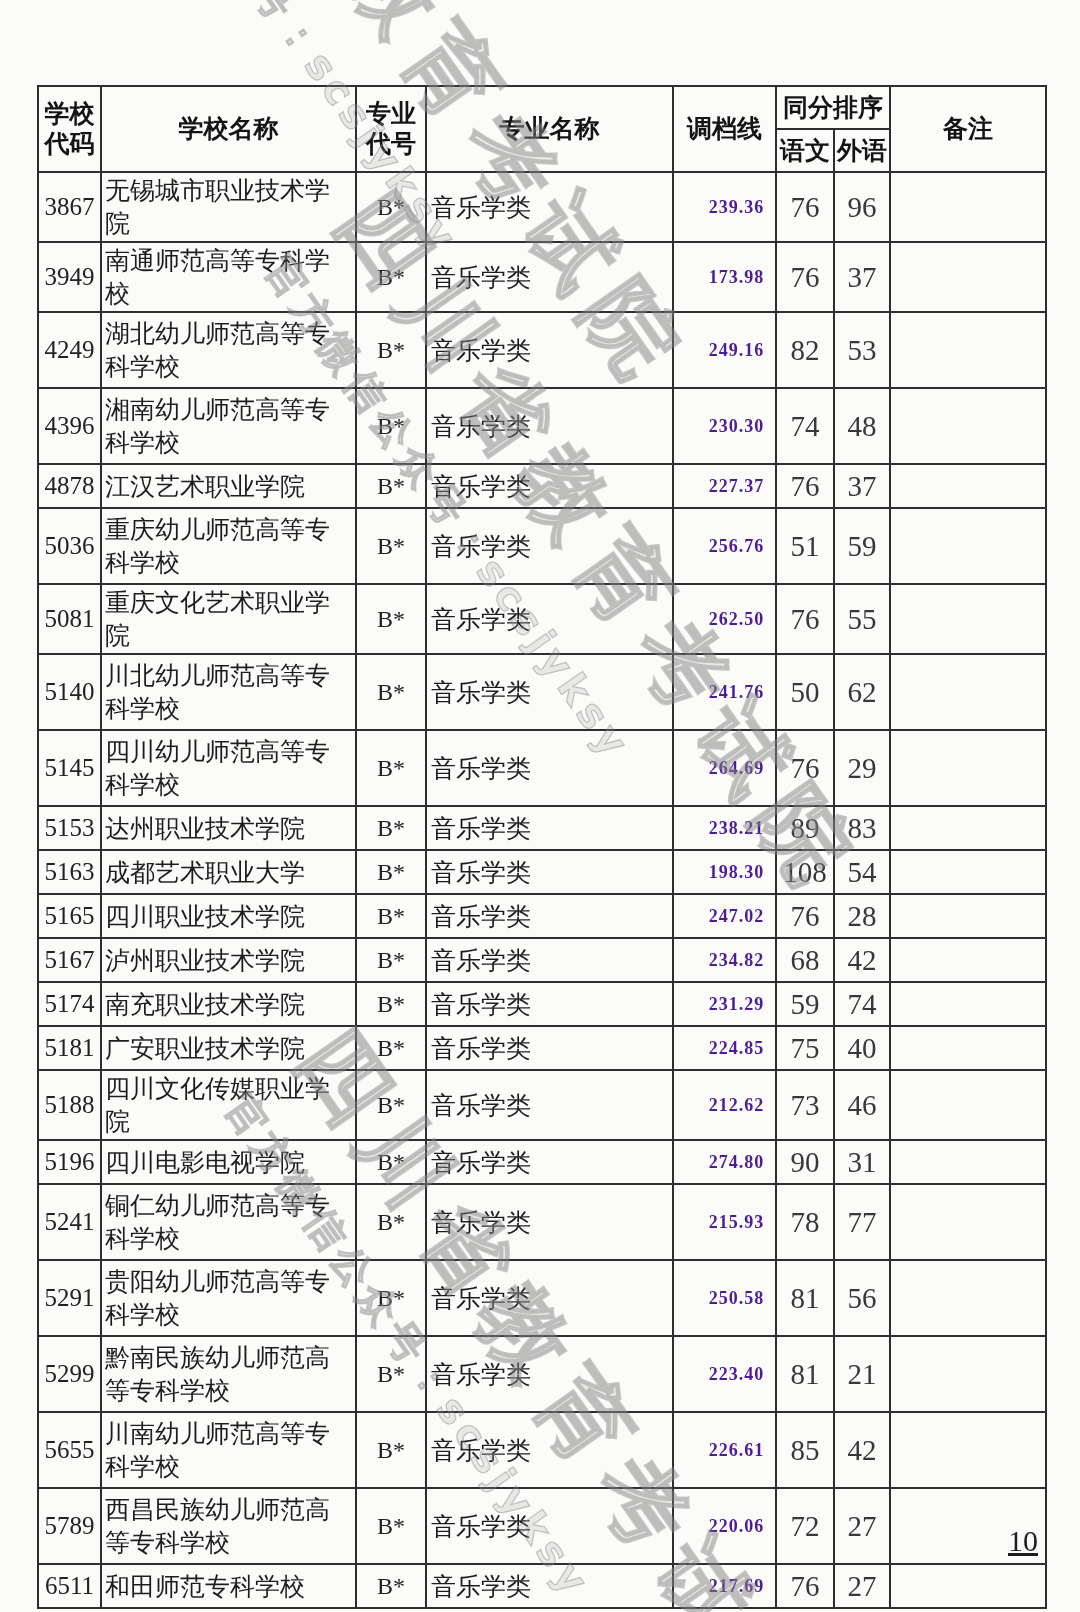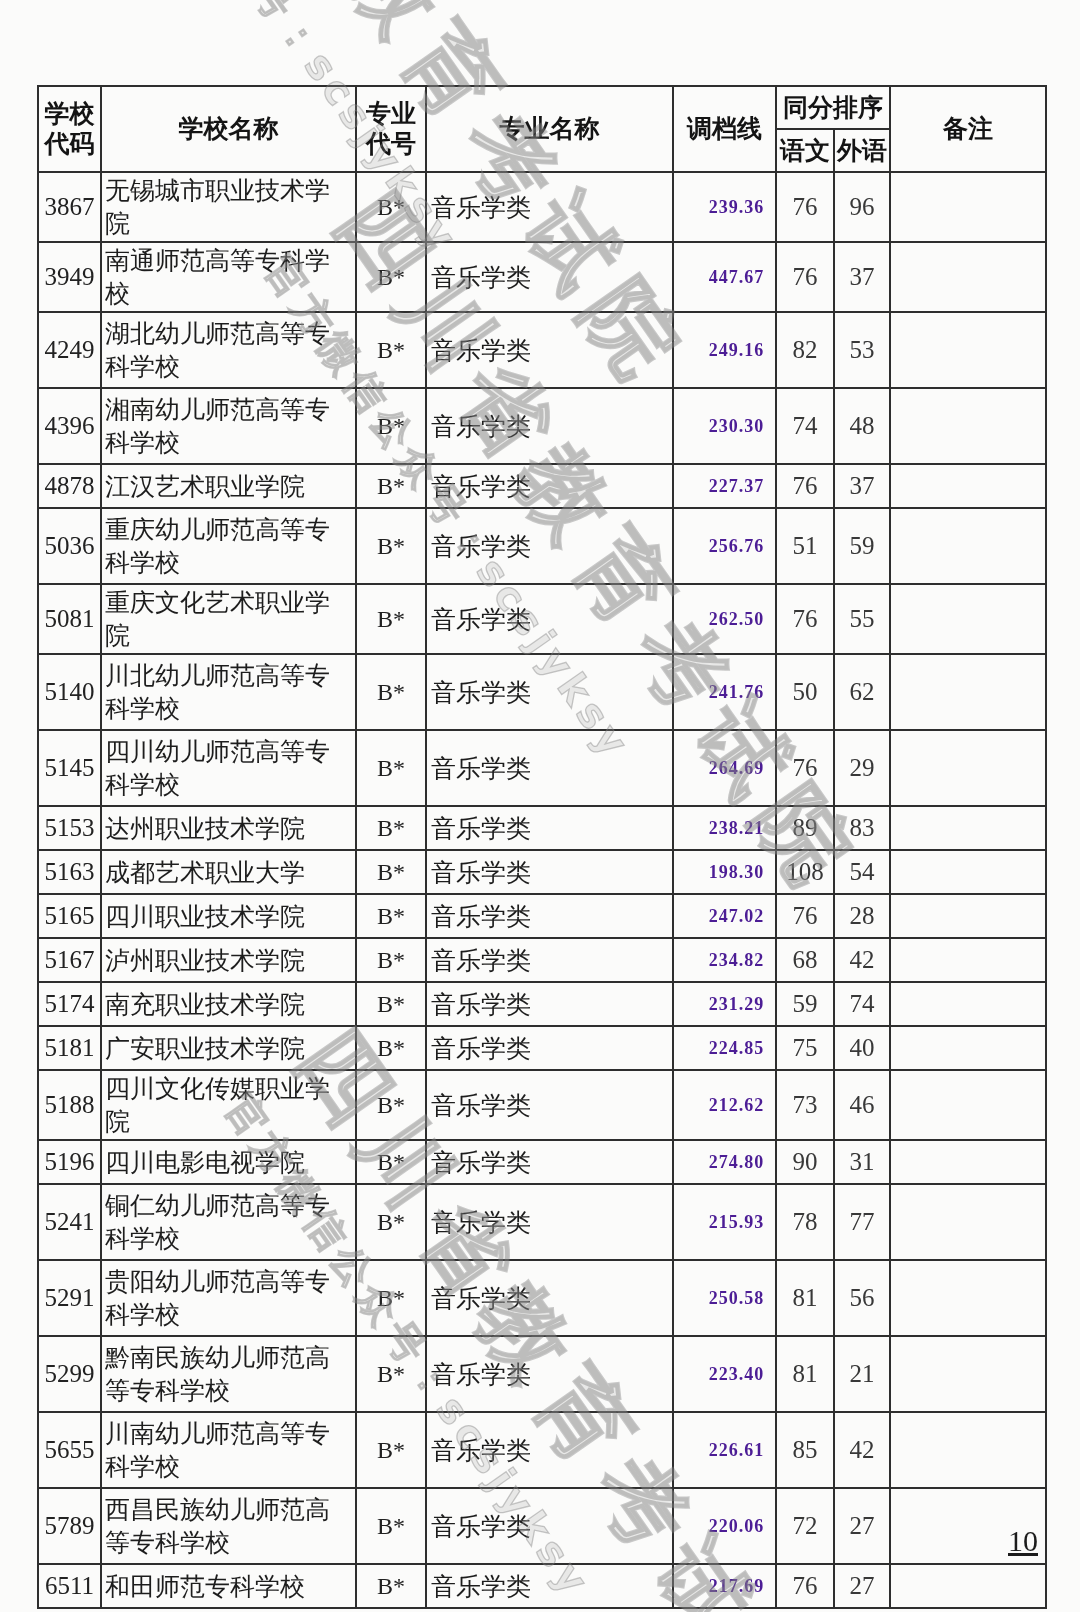--- a/index.html
+++ b/index.html
@@ -20,21 +20,21 @@
     color:#141414;background:transparent;
   }
   thead tr{height:43px;}
   tbody tr{height:44px;}
   tbody tr.tall{height:76px;}
   td.c-code{text-align:center;font-size:25px;color:#222;}
   td.c-name{text-align:left;font-size:25px;line-height:33px;padding:1px 15px 1px 3px;color:#1d1d1d;}
   td.c-mcode{text-align:center;font-size:24px;color:#222;}
   td.c-mname{text-align:left;font-size:25px;padding-left:4px;color:#1d1d1d;}
   td.c-cut{text-align:center;font-size:18px;font-weight:bold;letter-spacing:1px;color:#4c1d95;padding-left:24px;}
-  td.c-chi,td.c-for{text-align:center;font-size:25px;color:#383838;}
+  td.c-chi,td.c-for{text-align:center;font-size:29px;color:#383838;}
   td.c-rem{background:transparent;}
   
   .watermark{
     position:absolute;transform:rotate(55deg);transform-origin:0 0;
     white-space:nowrap;pointer-events:none;z-index:4;
     font-family:"DejaVu Sans",sans-serif;
   }
   .wm-line1{
     font-size:88px;letter-spacing:16px;font-weight:bold;
     color:rgba(165,165,165,0.22);
@@ -107,21 +107,21 @@
     <td class="c-cut">239.36</td>
     <td class="c-chi">76</td>
     <td class="c-for">96</td>
     <td class="c-rem"></td>
   </tr>
         <tr>
     <td class="c-code">3949</td>
     <td class="c-name">南通师范高等专科学校</td>
     <td class="c-mcode">B*</td>
     <td class="c-mname">音乐学类</td>
-    <td class="c-cut">447.67</td>
+    <td class="c-cut">173.98</td>
     <td class="c-chi">76</td>
     <td class="c-for">37</td>
     <td class="c-rem"></td>
   </tr>
         <tr class="tall">
     <td class="c-code">4249</td>
     <td class="c-name">湖北幼儿师范高等专科学校</td>
     <td class="c-mcode">B*</td>
     <td class="c-mname">音乐学类</td>
     <td class="c-cut">249.16</td>

